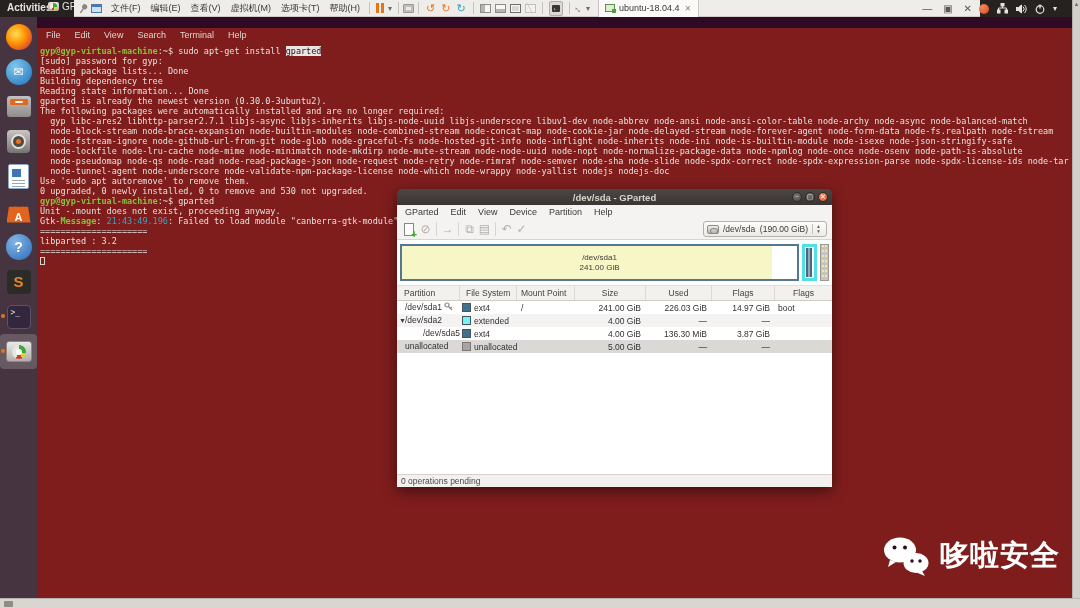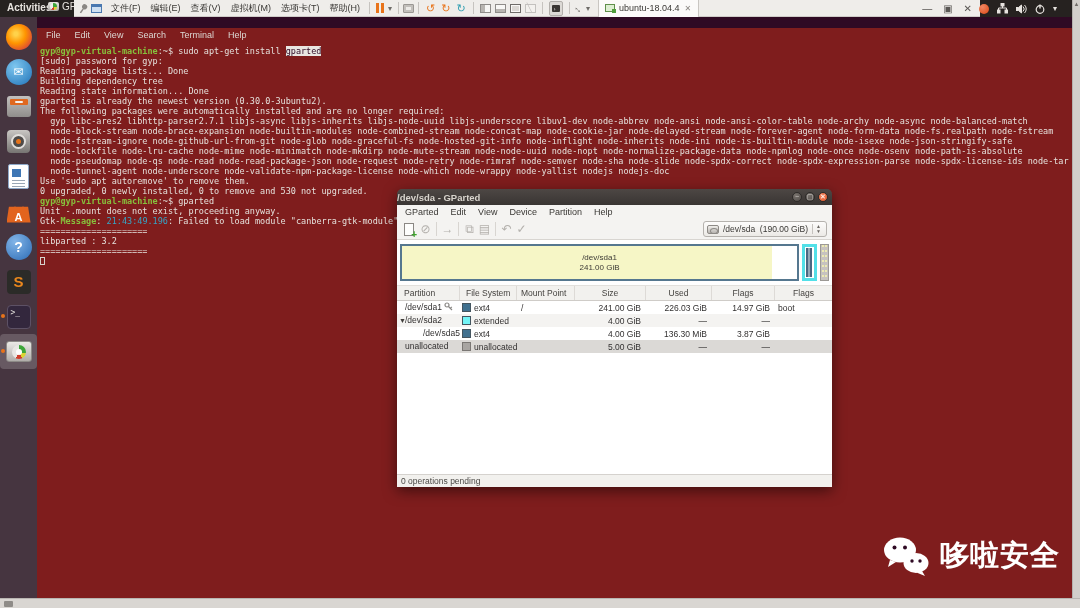--- a/index.html
+++ b/index.html
@@ -105,21 +105,21 @@
   .tsel { background:#e9e6e2; color:#300a24; }
   .tg { color:#87c03d; font-weight:bold; }
   .tt { color:#36a5c6;text-align:right; }
   .tcur { display:inline-block; width:5px; height:8px; border:1px solid #d6d2cd; vertical-align:-1px; }
 
   
   .gparted { position:absolute; left:397px; top:189px; width:435px; height:298px; z-index:20;
       display:flex; flex-direction:column; border-radius:5px 5px 0 0; box-shadow:0 4px 14px rgba(0,0,0,.5);
       font-family:"Liberation Sans",sans-serif; }
   .gp-title { flex:0 0 16px; background:linear-gradient(#4d4744,#393533); border-radius:5px 5px 0 0;
-      position:relative; display:flex; align-items:center; }
+      position:relative; display:flex; align-items:center; justify-content:center; }
   .gp-title-text { color:#d8d4cd; font-size:9.5px; font-weight:bold; }
   .gp-buttons { position:absolute; right:4px; top:3px; display:flex; gap:3px; }
   .gp-btn { width:10px; height:10px; border-radius:50%; background:radial-gradient(circle at 35% 30%,#7a746f,#4e4946);
       border:1px solid #2e2b29; color:#cfccc7; font-size:7px; line-height:8px; text-align:center; }
   .gp-btn.close { background:radial-gradient(circle at 35% 30%,#f08763,#e4592a); color:#fff; }
   .gp-menubar { flex:0 0 14px; background:#f4f3f1; display:flex; align-items:center; padding-left:2px; font-size:9px; color:#3a3835; }
   .gp-menubar span { padding:0 6px; }
   .gp-toolbar { flex:0 0 21px; background:#f4f3f1; border-bottom:1px solid #d8d5d1; display:flex; align-items:center; padding:0 5px; }
   .tsep { width:1px; height:14px; background:#d8d5d1; margin:0 3px; }
   .tool-ic { font-size:12px; line-height:12px; color:#b3b0ac; width:15px; text-align:center; }

